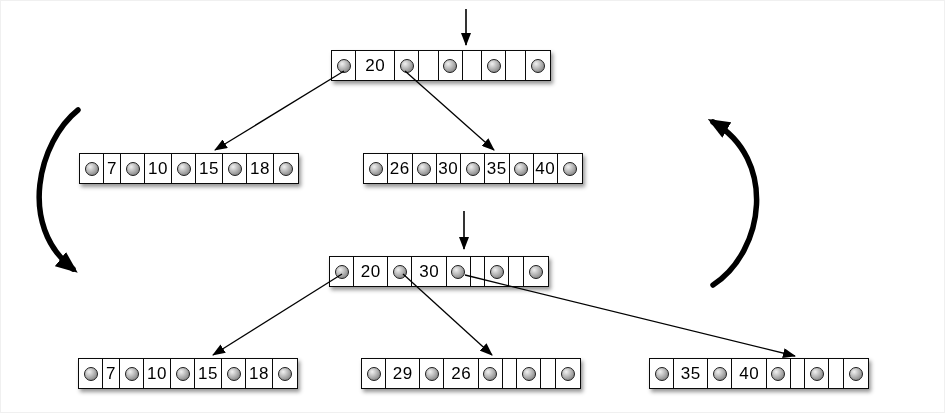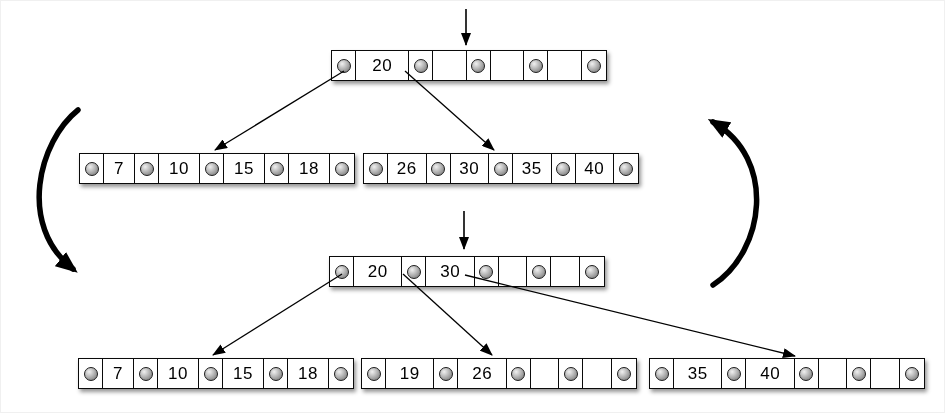--- a/index.html
+++ b/index.html
@@ -20,21 +20,21 @@
   .arrow-layer {
     position: absolute;
     left: 0; top: 0;
     width: 945px; height: 413px;
     pointer-events: none;
     z-index: 5;
   }
   .node {
     position: absolute;
     display: flex;
-    width: 276px;
+    width: 220px;
     height: 31px;
     background: #ffffff;
     border: 1.6px solid #0a0a0a;
     box-sizing: border-box;
     box-shadow: 2px 3px 4px rgba(0,0,0,0.42);
     z-index: 1;
   }
   .cell {
     display: flex;
     align-items: center;
@@ -171,21 +171,21 @@
     <div class="cell k">18</div>
     <div class="cell p">
         <span class="dot"></span>
       </div>
   </div>
 
   <div class="node" style="left:360px; top:357px;">
     <div class="cell p">
         <span class="dot"></span>
       </div>
-    <div class="cell k">19</div>
+    <div class="cell k">29</div>
     <div class="cell p">
         <span class="dot"></span>
       </div>
     <div class="cell k">26</div>
     <div class="cell p">
         <span class="dot"></span>
       </div>
     <div class="cell k"></div>
     <div class="cell p">
         <span class="dot"></span>

